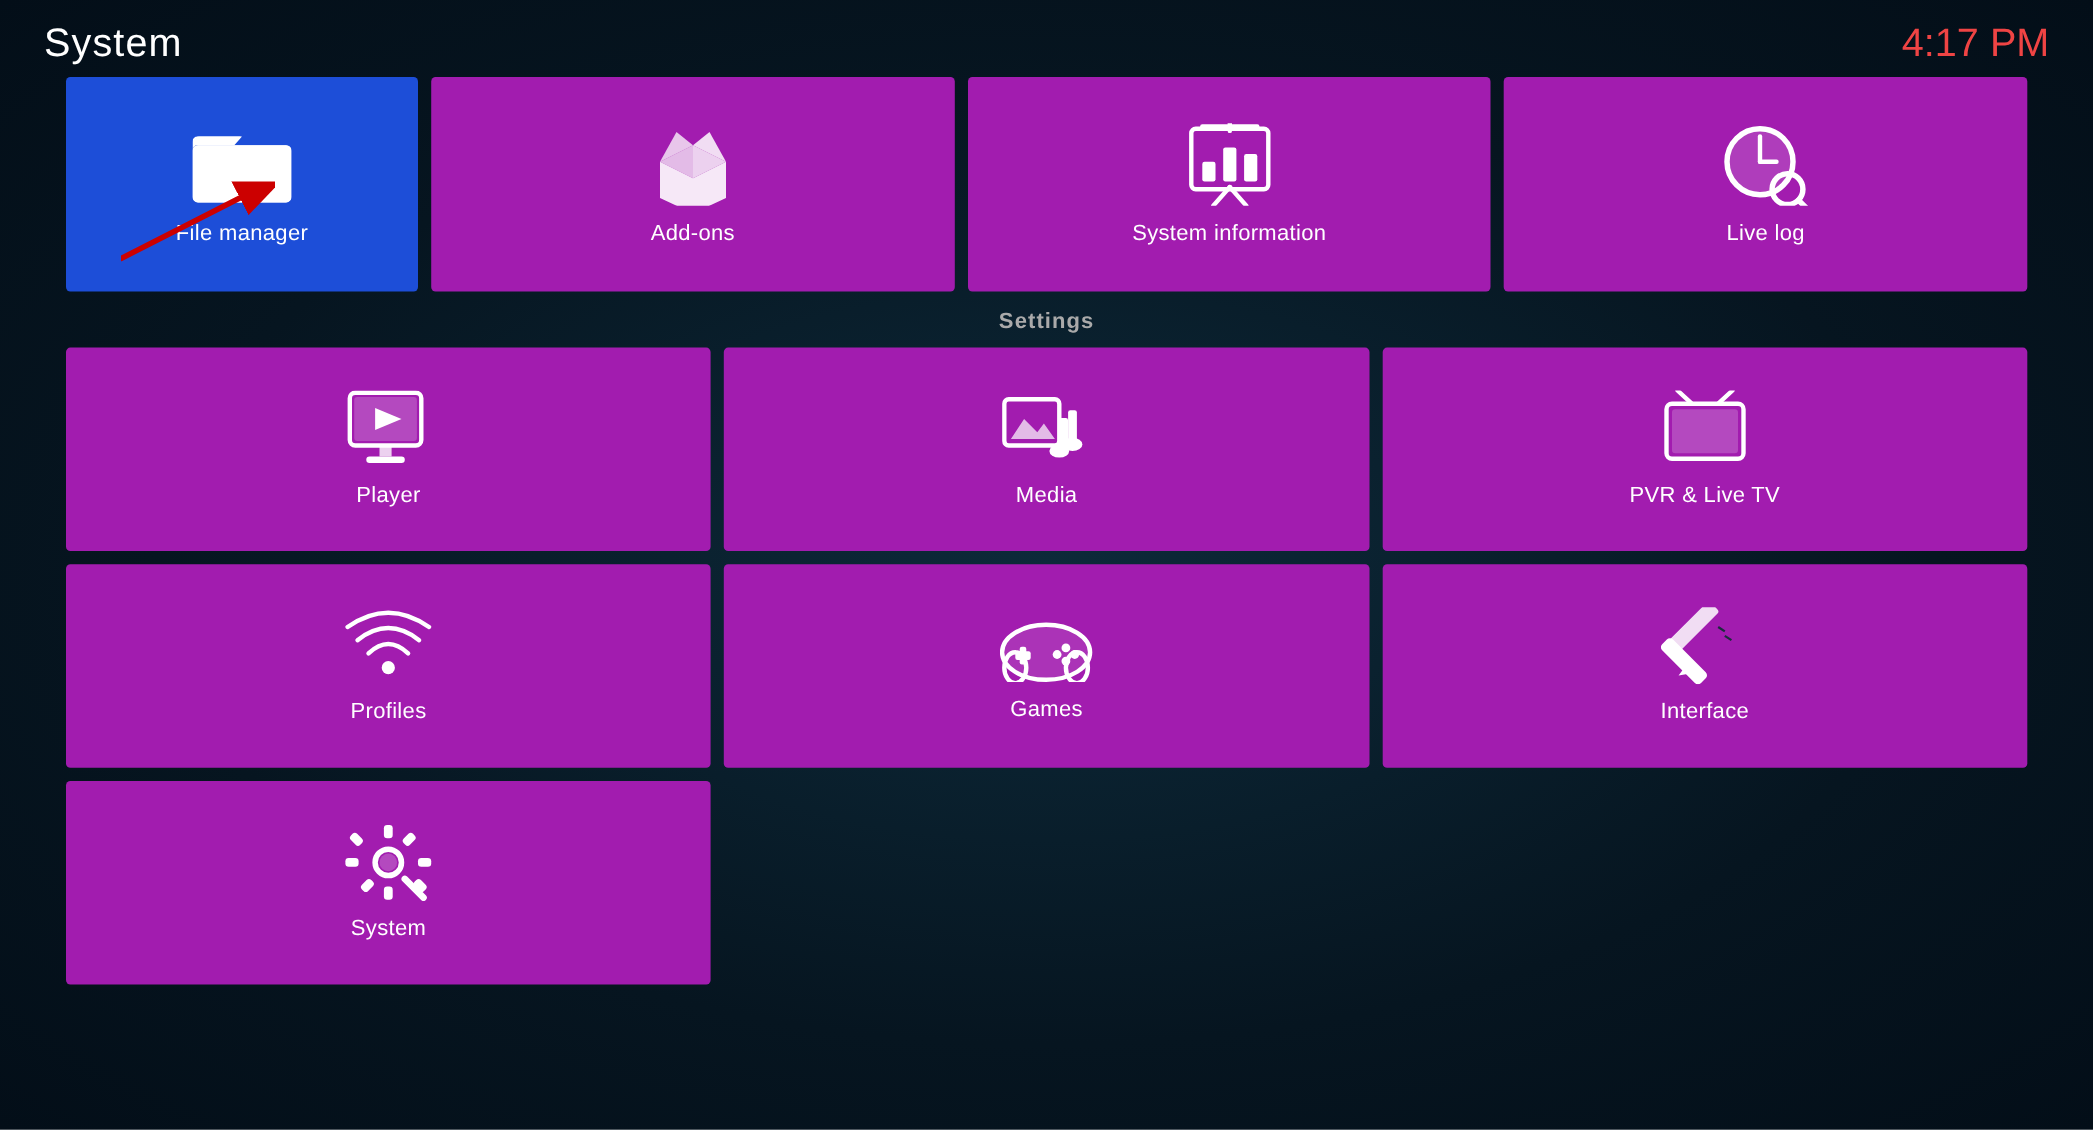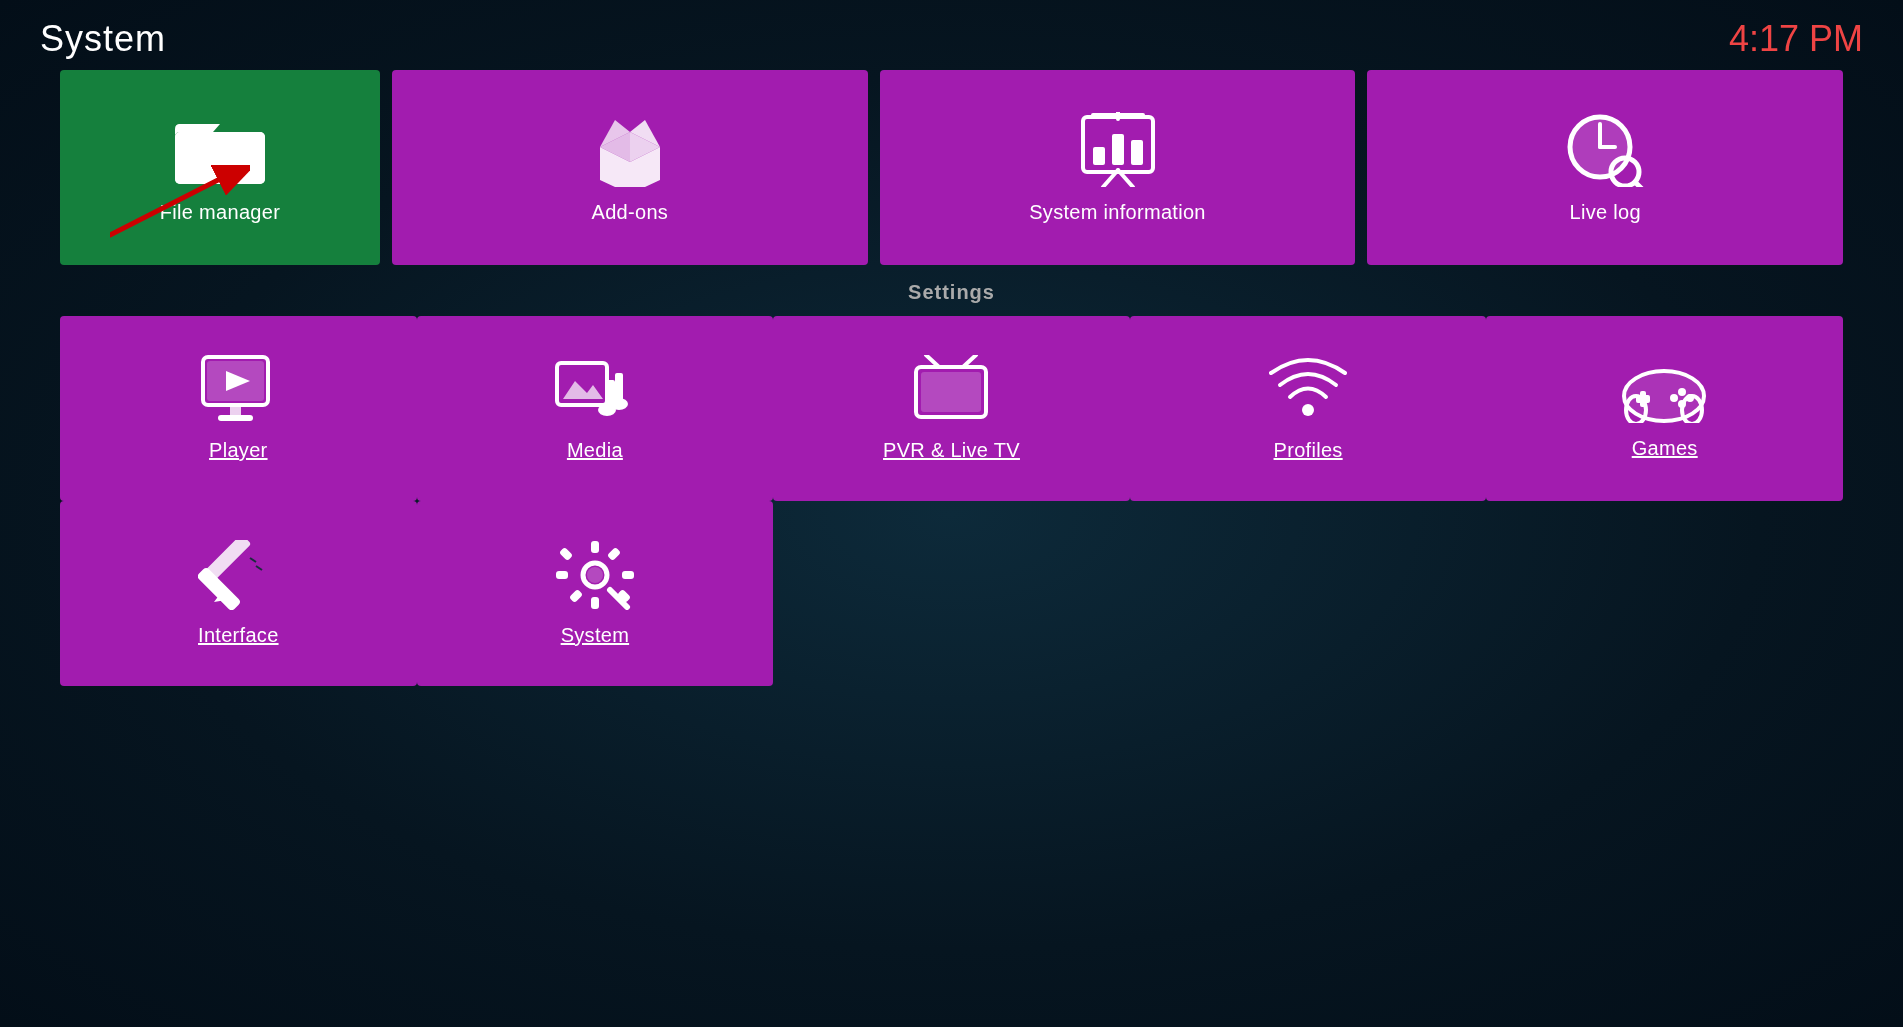--- a/index.html
+++ b/index.html
@@ -70,21 +70,21 @@
     }
 
     .tile-icon {
       display: flex;
       align-items: center;
       justify-content: center;
     }
 
     
     #tile-file-manager {
-      background: #15803d;
+      background: #1d4ed8;
       width: 320px;
       height: 195px;
       flex-shrink: 0;
     }
 
     
     .top-tile {
       flex: 1;
       height: 195px;
     }
@@ -98,22 +98,22 @@
       text-align: center;
       font-size: 20px;
       font-weight: 700;
       color: #aaaaaa;
       margin-bottom: 12px;
       letter-spacing: 1px;
     }
 
     #settings-grid {
       display: grid;
-      grid-template-columns: repeat(5, 1fr);
-      text-decoration: underline;
+      grid-template-columns: repeat(3, 1fr);
+      gap: 12px;
     }
 
     .settings-tile {
       height: 185px;
     }
 
     
     #arrow {
       position: absolute;
       top: 165px;

